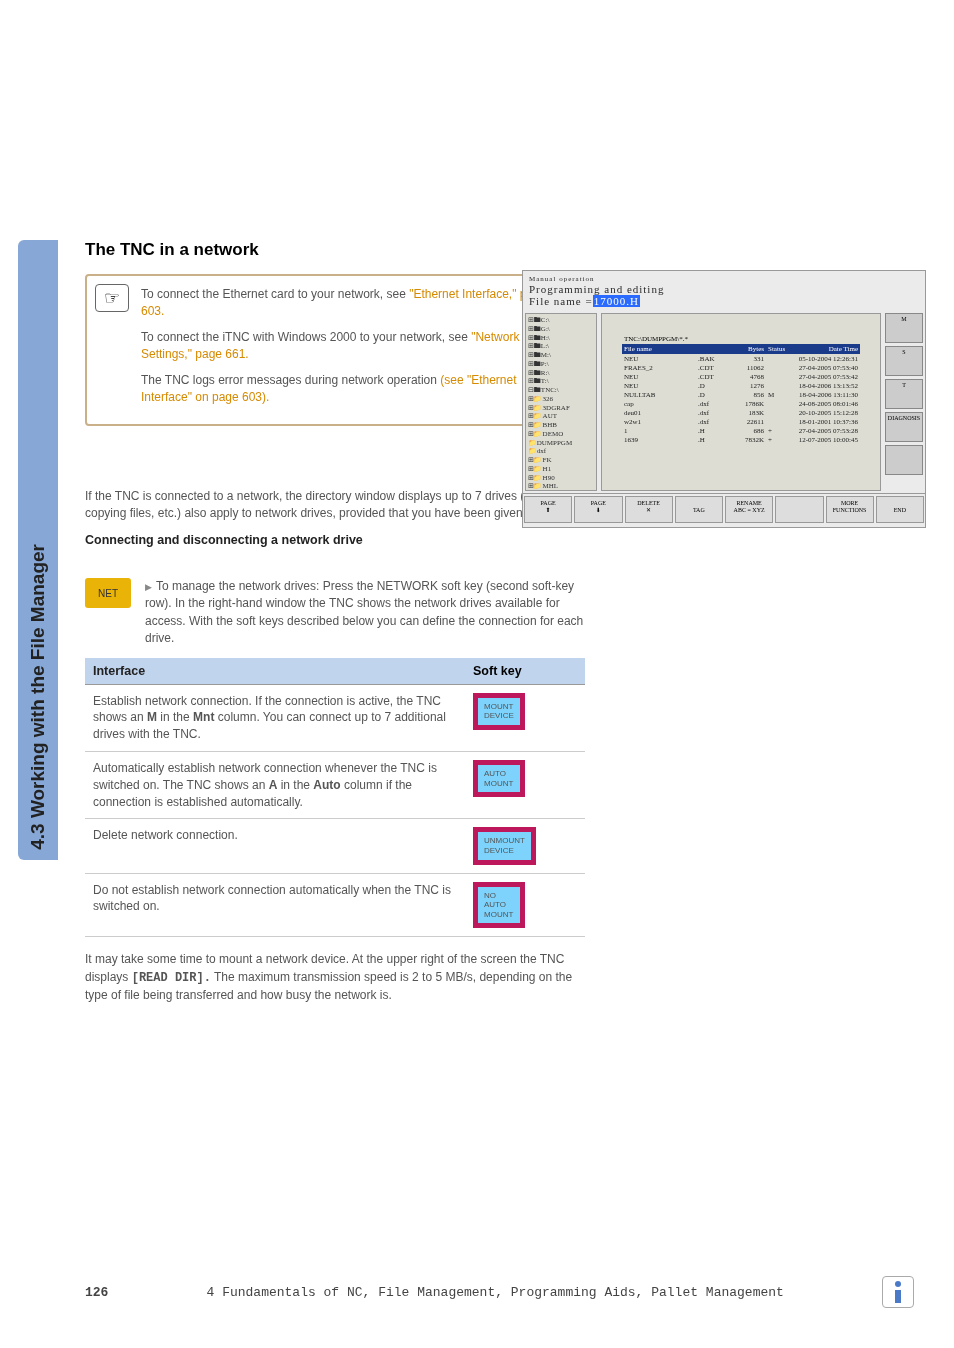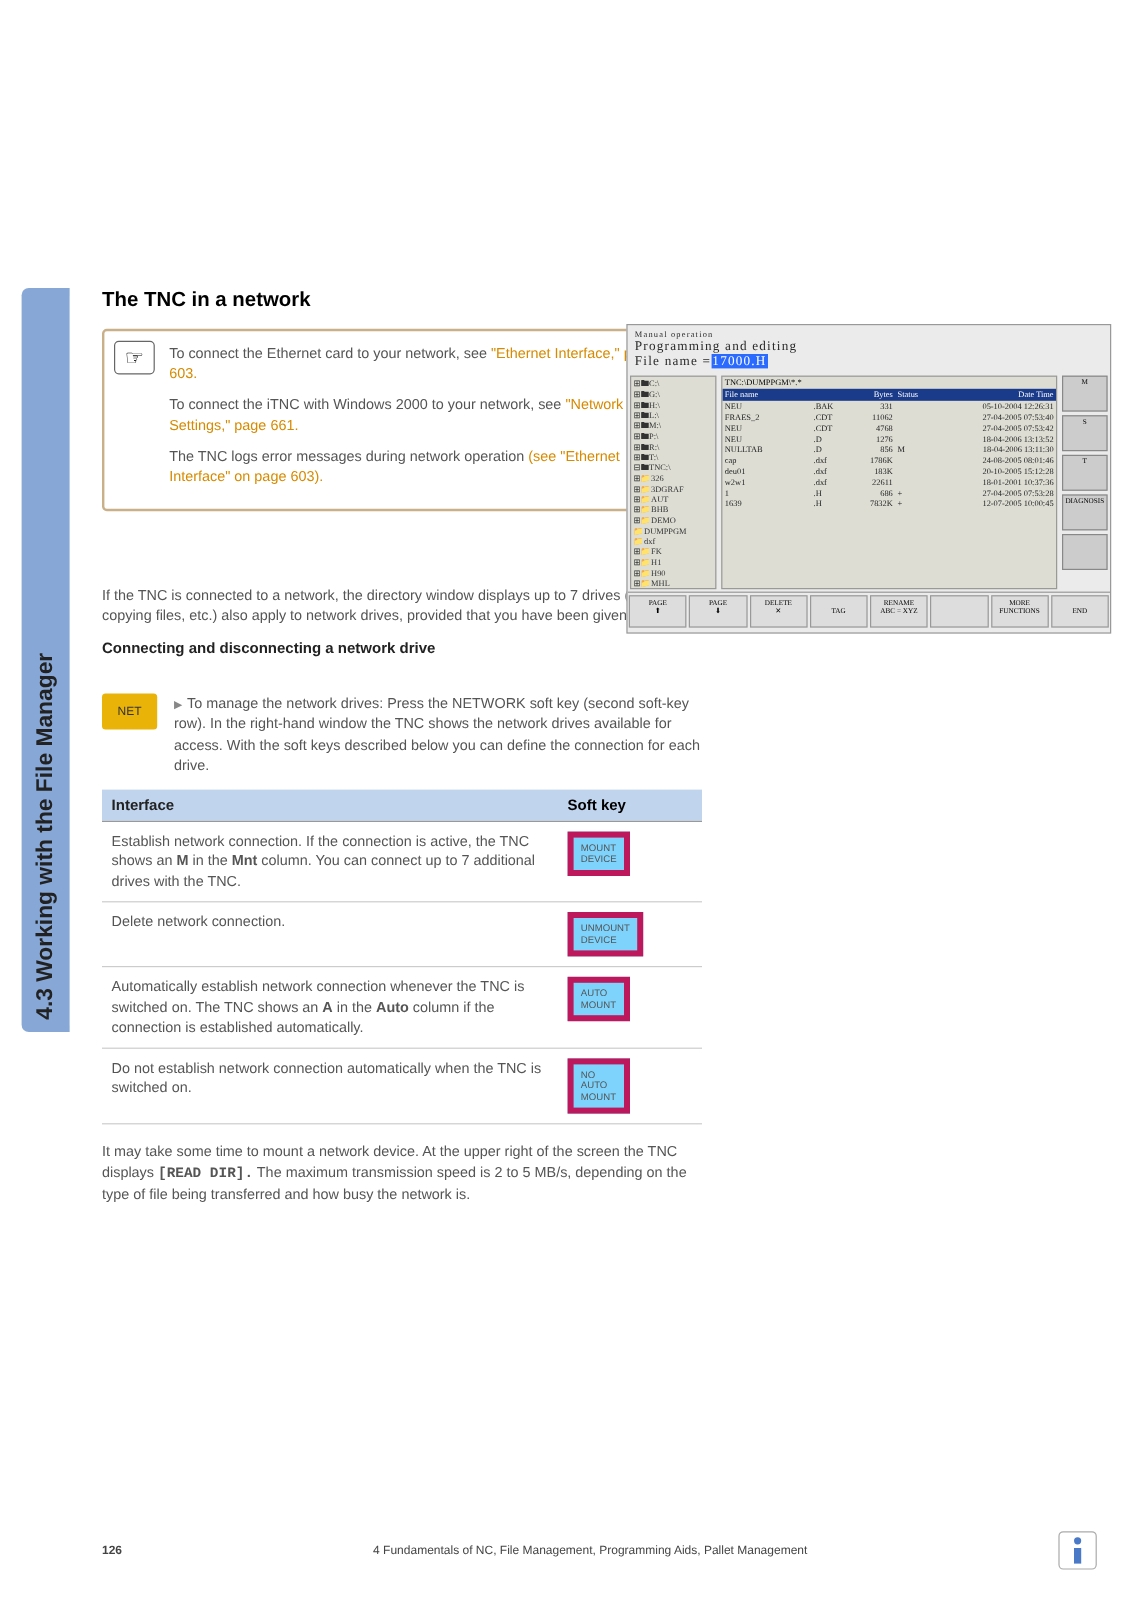--- a/index.html
+++ b/index.html
@@ -140,21 +140,21 @@
     font-size: 7px;
     color: #333;
     overflow: hidden;
   }
   .sim-tree div { white-space: nowrap; line-height: 1.25; }
   .sim-list {
     flex: 1;
     background: #ddddd4;
     border: 1px solid #999;
     margin: 2px;
-    padding: 0;
+    padding: 20px;
     font-size: 7px;
     overflow: hidden;
   }
   .sim-list-hdr { background: #1a3a8a; color: #fff; padding: 1px 2px; font-size: 7px; display: flex; }
   .sim-list-row { display: flex; padding: 0.5px 2px; color: #222; }
   .sim-c1 { width: 54px; }
   .sim-c2 { width: 32px; margin-left: 20px; }
   .sim-c3 { width: 38px; text-align: right; padding-right: 4px; }
   .sim-c4 { width: 12px; }
   .sim-c5 { flex: 1; text-align: right; }
@@ -163,22 +163,23 @@
   .sim-sk-row { display: flex; height: 32px; border-top: 1px solid #999; }
   .sim-sk { flex: 1; border: 1px solid #999; margin: 2px 1px; background: #ddd; font-size: 6px; text-align: center; padding-top: 3px; line-height: 1.1; }
   .footer {
     position: absolute;
     bottom: 40px;
     left: 85px;
     right: 40px;
     display: flex;
     justify-content: space-between;
     align-items: center;
-    font-size: 10px;
+    font-size: 13px;
     color: #444;
+    font-family: Liberation Mono, monospace;
   }
   .footer .pagenum { font-weight: bold; }
   .info-icon {
     width: 32px;
     height: 32px;
     border: 1px solid #aaa;
     border-radius: 4px;
     display: flex;
     align-items: center;
     justify-content: center;
@@ -252,28 +253,28 @@
         <th>Soft key</th>
       </tr>
     </thead>
     <tbody id="func-tbody">
         <tr>
           <td>Establish network connection. If the connection is active, the TNC shows an <b>M</b> in the <b>Mnt</b> column. You can connect up to 7 additional drives with the TNC.</td>
           <td><span class="softkey" style="white-space: pre-line;">MOUNT
 DEVICE</span></td>
         </tr>
         <tr>
+          <td>Automatically establish network connection whenever the TNC is switched on. The TNC shows an <b>A</b> in the <b>Auto</b> column if the connection is established automatically.</td>
+          <td><span class="softkey" style="white-space: pre-line;">AUTO
+MOUNT</span></td>
+        </tr>
+        <tr>
           <td>Delete network connection.</td>
           <td><span class="softkey" style="white-space: pre-line;">UNMOUNT
 DEVICE</span></td>
-        </tr>
-        <tr>
-          <td>Automatically establish network connection whenever the TNC is switched on. The TNC shows an <b>A</b> in the <b>Auto</b> column if the connection is established automatically.</td>
-          <td><span class="softkey" style="white-space: pre-line;">AUTO
-MOUNT</span></td>
         </tr>
         <tr>
           <td>Do not establish network connection automatically when the TNC is switched on.</td>
           <td><span class="softkey" style="white-space: pre-line;">NO
 AUTO
 MOUNT</span></td>
         </tr>
       </tbody>
   </table>
 

